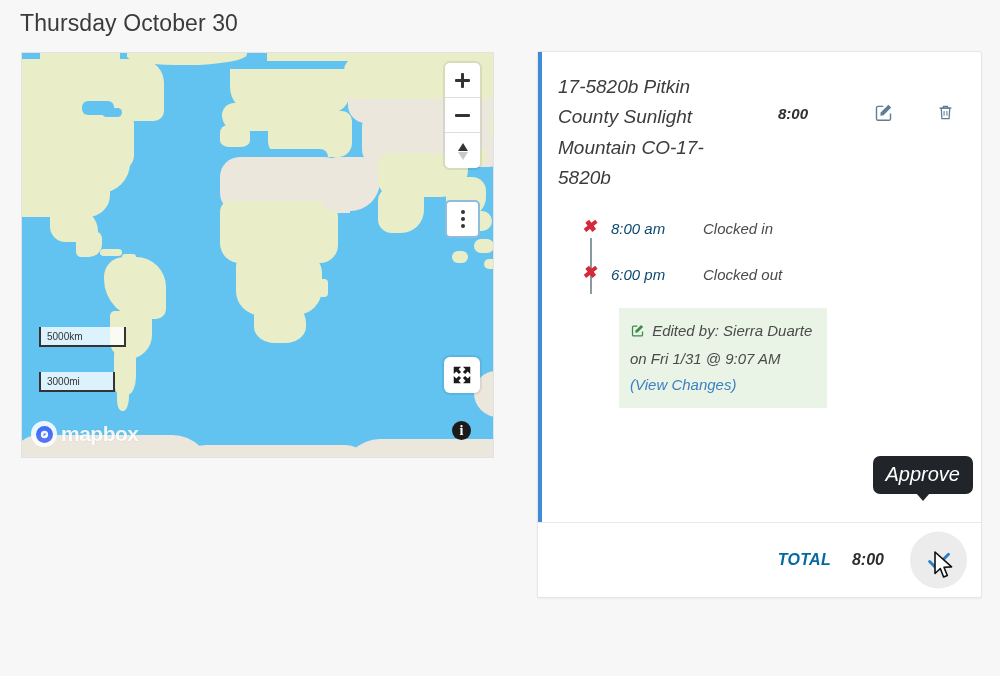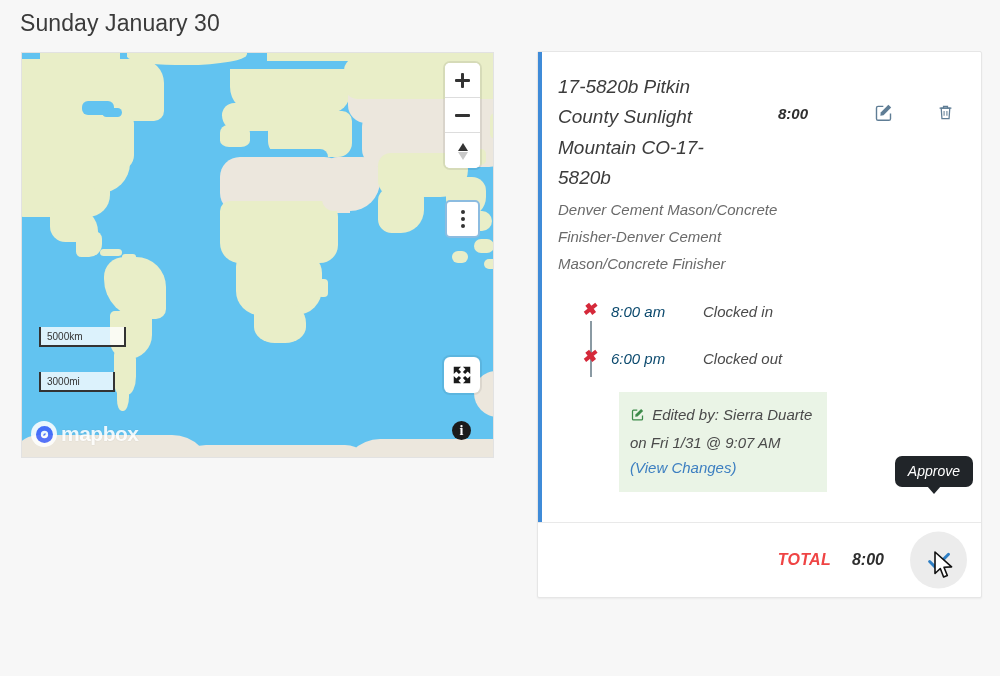--- a/index.html
+++ b/index.html
@@ -257,21 +257,21 @@
     height: 75px;
     display: flex;
     align-items: center;
     justify-content: flex-end;
     padding-right: 17px;
     position: relative;
   }
   .total-label {
     font-size: 16px;
     font-weight: bold;
-    color: #ef4444;
+    color: #0369a1;
     letter-spacing: .3px;
   }
   .total-value {
     font-size: 16px;
     font-weight: bold;
     color: #2e2e2e;
     margin-left: 21px;
     margin-right: 80px;
   }
   .approve-btn {
@@ -281,21 +281,21 @@
     width: 57px; height: 57px;
     border-radius: 50%;
     background: #ececec;
     display: flex; align-items: center; justify-content: center;
   }
   .tooltip {
     position: absolute;
     right: 8px; top: -67px;
     background: #212529;
     color: #fff;
-    font-size: 14px;
+    font-size: 20px;
     padding: 7px 13px 8px 13px;
     border-radius: 7px;
     white-space: nowrap;
   }
   .tooltip::after {
     content: "";
     position: absolute;
     left: 50%; bottom: -7px;
     margin-left: -7px;
     width: 0; height: 0;
@@ -307,21 +307,21 @@
     position: absolute;
     right: 9px; bottom: 4px;
     pointer-events: none;
   }
 </style>
 </head>
 <body>
 
 <div class="page">
 
-  <div class="date-header">Sunday January 30</div>
+  <div class="date-header">Thursday October 30</div>
 
   <div class="map-wrap">
     <div class="map-canvas">
 
       <div class="land" style="left:18px;top:-6px;width:80px;height:26px;border-radius:0 0 40% 30%;"></div>
       <div class="land" style="left:105px;top:-10px;width:120px;height:22px;border-radius:0 0 50% 40%;"></div>
       <div class="land" style="left:245px;top:-10px;width:250px;height:18px;"></div>
 
       <div class="land" style="left:-8px;top:6px;width:150px;height:62px;border-radius:0 24px 10px 0;"></div>
       <div class="land" style="left:-8px;top:60px;width:120px;height:58px;border-radius:0 10px 16px 0;"></div>
@@ -451,21 +451,20 @@
             <svg width="19" height="21" viewBox="0 0 24 24" fill="none" stroke="#5f7d95" stroke-width="1.6">
               <path d="M4.5 6.5h15"></path>
               <path d="M9.5 6.5V4.2h5v2.3"></path>
               <path d="M6.6 6.5l.9 13.3h9l.9-13.3z"></path>
               <path d="M10.2 10v6M13.8 10v6" stroke-width="1.3"></path>
             </svg>
           </span>
         </div>
       </div>
 
-      <div class="entry-sub">Denver Cement Mason/Concrete Finisher-Denver Cement Mason/Concrete Finisher</div>
 
       <div class="timeline">
         <div class="tl-line"></div>
 
         <div class="tl-row">
           <div class="tl-x">✖</div>
           <div class="tl-time">8:00 am</div>
           <div class="tl-status">Clocked in</div>
         </div>
 

